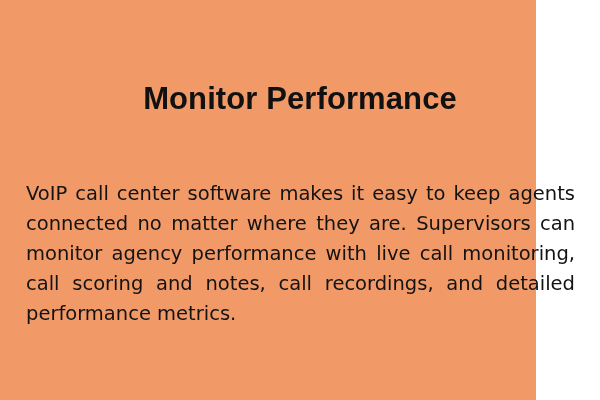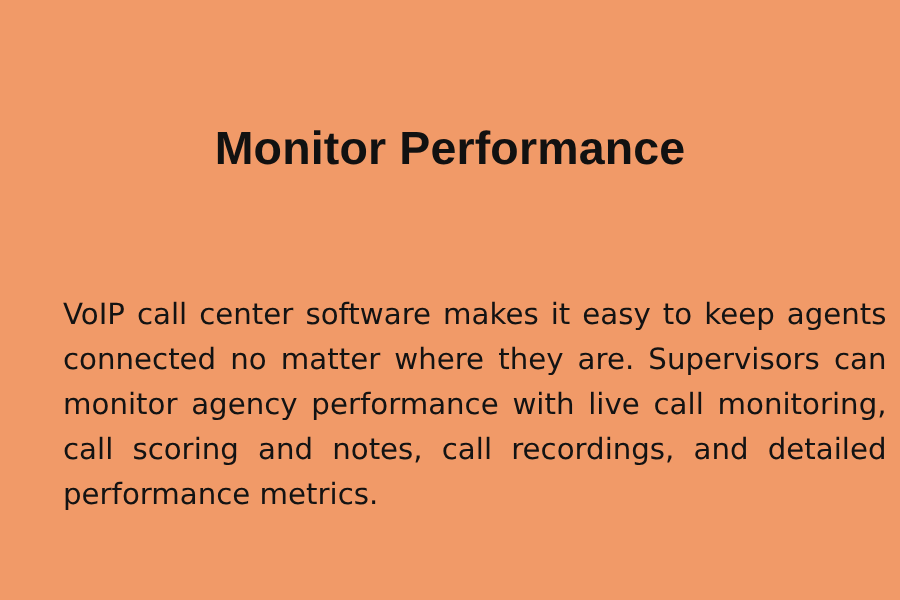--- a/index.html
+++ b/index.html
@@ -9,21 +9,21 @@
   }
   body {
     width: 600px;
     height: 400px;
     overflow: hidden;
     font-family: "DejaVu Sans", "Liberation Sans", sans-serif;
   }
   .card {
     position: relative;
     box-sizing: border-box;
-    width: 600px;
+    width: 536px;
     height: 400px;
     background: #f19a68;
     padding: 0;
   }
   .heading {
     position: absolute;
     left: 0;
     top: 80px;
     width: 600px;
     text-align: center;
@@ -34,21 +34,21 @@
     letter-spacing: 0.1px;
     color: #111111;
     margin: 0;
     white-space: nowrap;
   }
   .body-copy {
     position: absolute;
     left: 26px;
     top: 179px;
     width: 549px;
-    margin: 16px;
+    margin: 0;
     font-family: "DejaVu Sans", "Liberation Sans", sans-serif;
     font-size: 19.5px;
     font-weight: normal;
     line-height: 30px;
     color: #131313;
     text-align: justify;
     text-justify: inter-word;
     -webkit-hyphens: none;
     hyphens: none;
     word-spacing: 0px;

